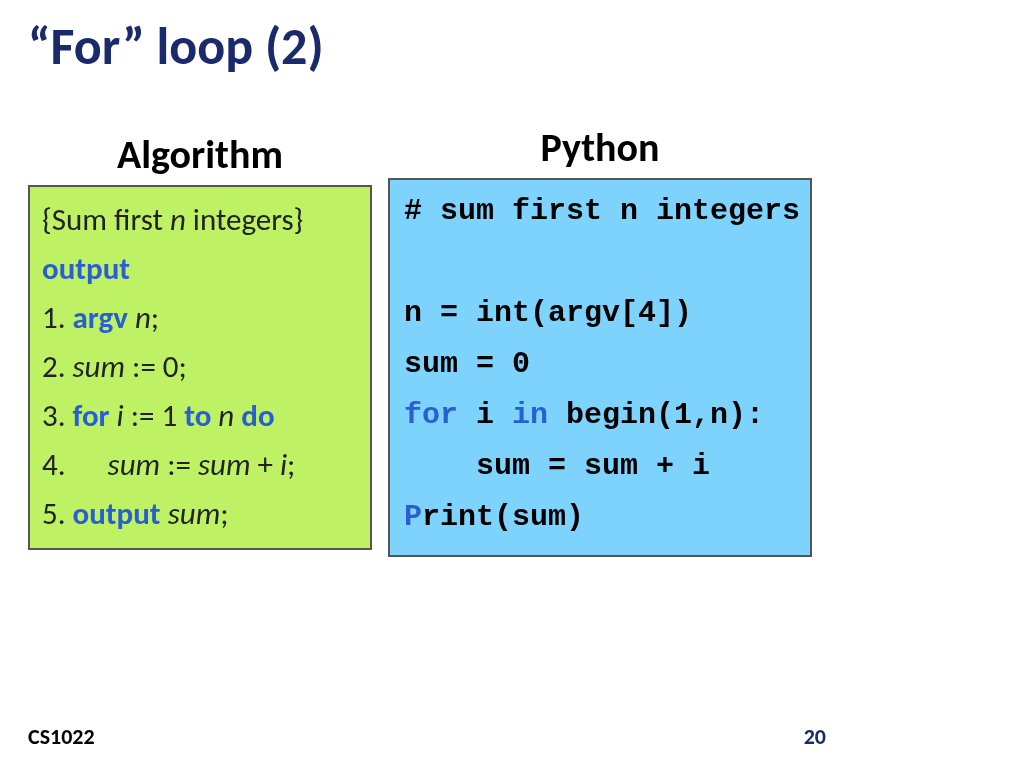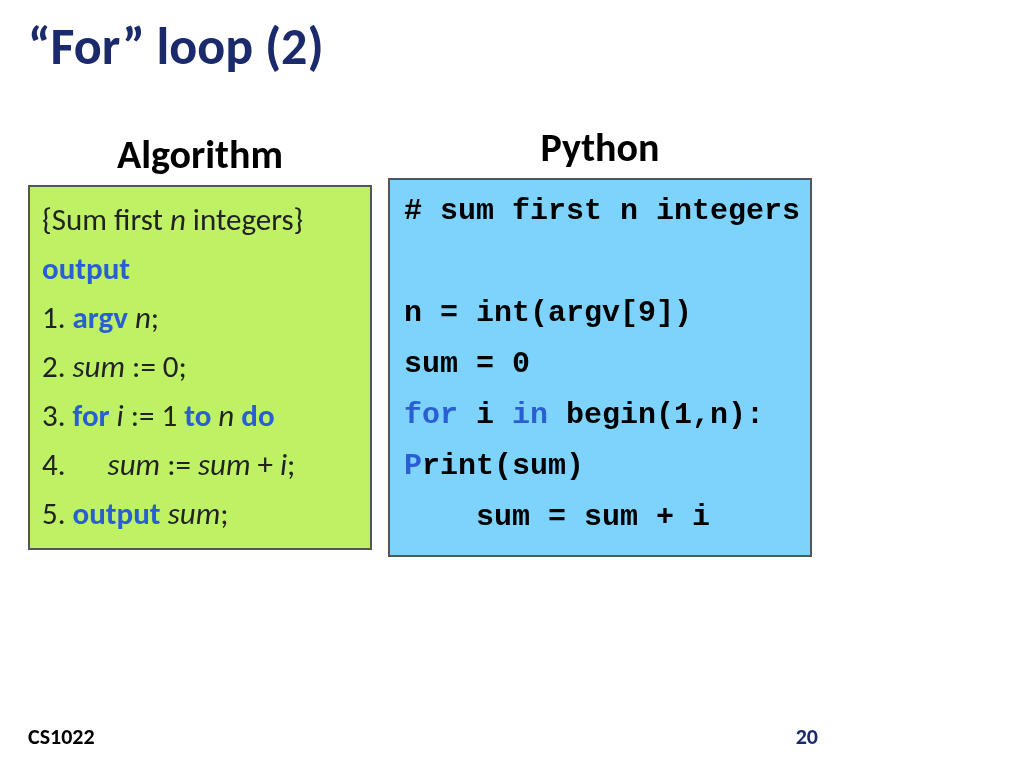--- a/index.html
+++ b/index.html
@@ -64,21 +64,21 @@
     position: absolute;
     bottom: 18px;
     left: 28px;
     font-size: 22px;
     font-weight: bold;
     color: #000000;
   }
   .footer-right {
     position: absolute;
     bottom: 18px;
-    right: 22px;
+    right: 14px;
     font-size: 22px;
     font-weight: bold;
     color: #1a2a6a;
   }
   .nowrap { white-space: nowrap; }
 </style>
 </head>
 <body>
 
 <div class="slide">
@@ -98,25 +98,25 @@
         <div style="white-space:pre;"><span>4.      </span><span class="it">sum</span><span> := </span><span class="it">sum</span><span> + </span><span class="it">i</span><span>;</span></div>
         <div><span>5. </span><span class="kw">output</span><span> </span><span class="it">sum</span><span>;</span></div>
       </div>
     </div>
 
     <div class="col">
       <div class="col-heading">Python</div>
       <div class="box python-box">
         <div class="nowrap"># sum first n integers</div>
         <div>&nbsp;</div>
-        <div>n = int(argv[9])</div>
+        <div>n = int(argv[4])</div>
         <div>sum = 0</div>
         <div class="nowrap"><span class="py-kw">for</span><span> i </span><span class="py-kw">in</span><span> begin(1,n):</span></div>
+        <div style="white-space:pre;">&nbsp;&nbsp;&nbsp;&nbsp;sum = sum + i</div>
         <div><span class="py-kw">P</span><span>rint</span><span>(sum)</span></div>
-        <div style="white-space:pre;">&nbsp;&nbsp;&nbsp;&nbsp;sum = sum + i</div>
       </div>
     </div>
 
   </div>
 
   <div class="footer-left">CS1022</div>
   <div class="footer-right">20</div>
 
 </div>
 

